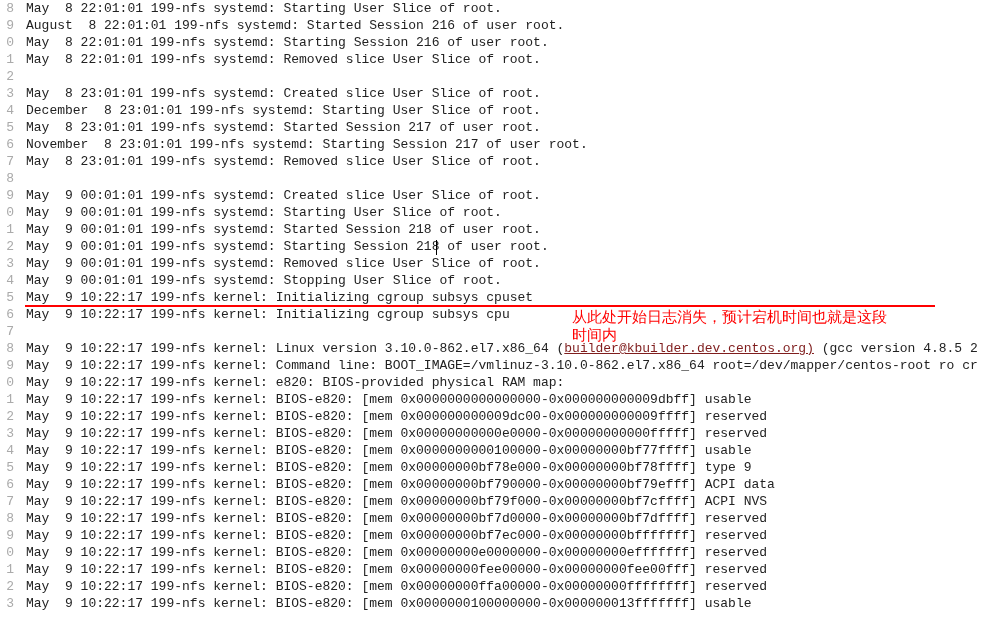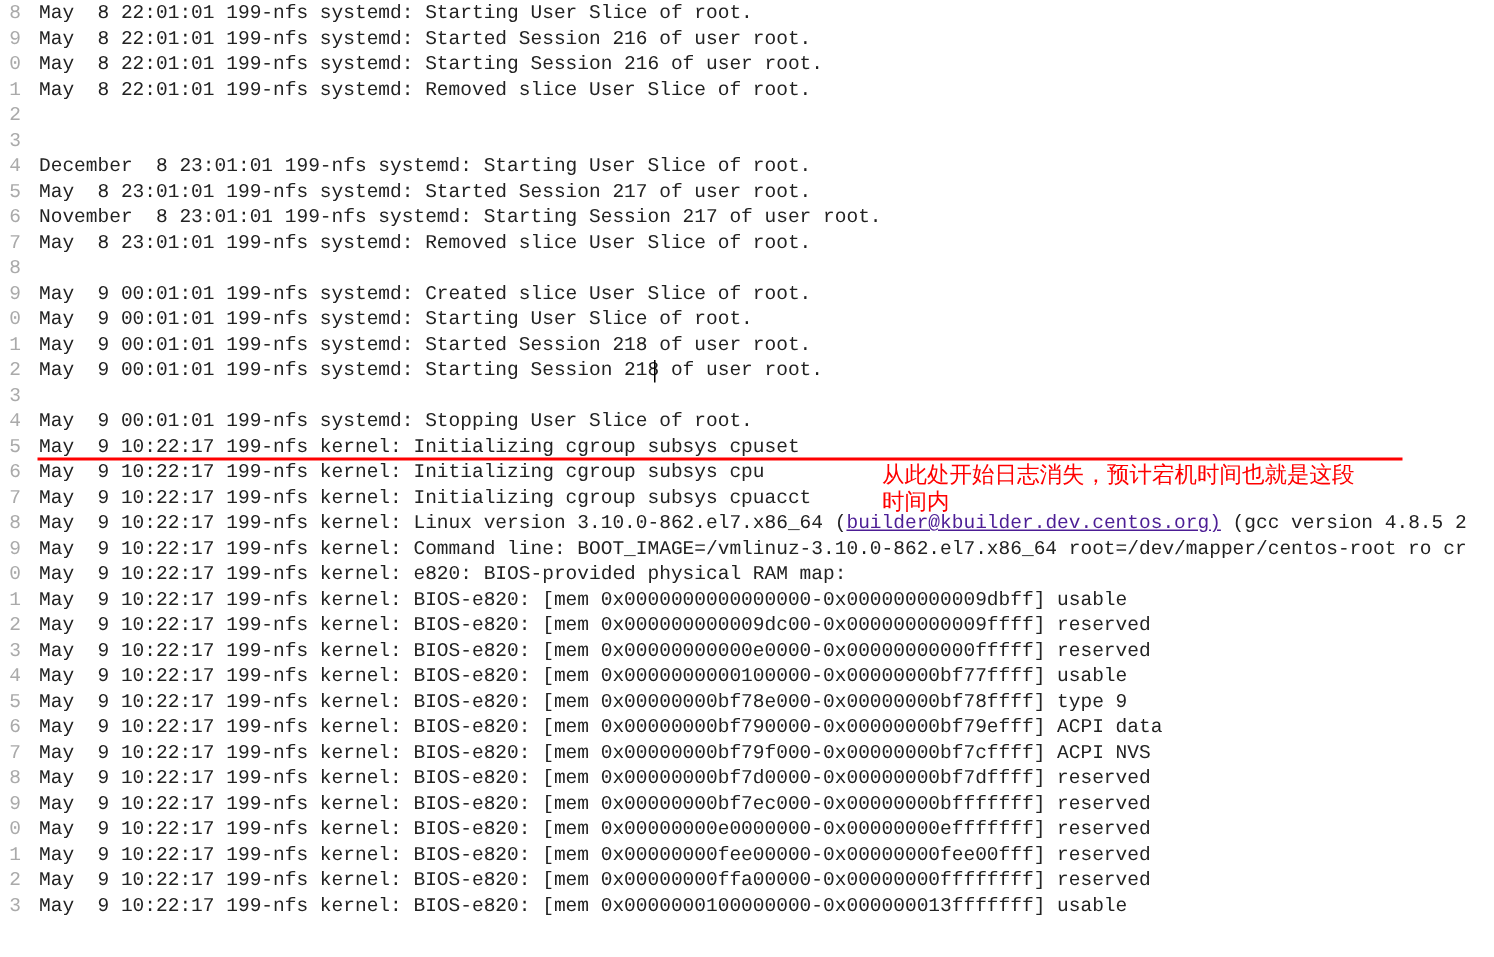--- a/index.html
+++ b/index.html
@@ -31,21 +31,21 @@
     padding-right: 12px;
     width: 14px;
     flex: 0 0 14px;
     user-select: none;
   }
   .content {
     color: #222;
     white-space: pre;
   }
   .content a {
-    color: #4c1d95;
+    color: #7f1d1d;
     text-decoration: underline;
   }
   .red-line {
     position: absolute;
     left: 25px;
     width: 910px;
     height: 2px;
     background: #ff0000;
     z-index: 5;
   }
@@ -70,35 +70,36 @@
 <body>
 
 <div class="editor">
   <div id="lines-container">
       <div class="line">
         <span class="gutter">8</span>
         <span class="content">May  8 22:01:01 199-nfs systemd: Starting User Slice of root.</span>
       </div>
       <div class="line">
         <span class="gutter">9</span>
-        <span class="content">May  8 22:01:01 199-nfs systemd: Started Session 216 of user root.</span>
+        <span class="content">August  8 22:01:01 199-nfs systemd: Started Session 216 of user root.</span>
       </div>
       <div class="line">
         <span class="gutter">0</span>
         <span class="content">May  8 22:01:01 199-nfs systemd: Starting Session 216 of user root.</span>
       </div>
       <div class="line">
         <span class="gutter">1</span>
         <span class="content">May  8 22:01:01 199-nfs systemd: Removed slice User Slice of root.</span>
       </div>
       <div class="line">
         <span class="gutter">2</span>
       </div>
       <div class="line">
         <span class="gutter">3</span>
+        <span class="content">May  8 23:01:01 199-nfs systemd: Created slice User Slice of root.</span>
       </div>
       <div class="line">
         <span class="gutter">4</span>
         <span class="content">December  8 23:01:01 199-nfs systemd: Starting User Slice of root.</span>
       </div>
       <div class="line">
         <span class="gutter">5</span>
         <span class="content">May  8 23:01:01 199-nfs systemd: Started Session 217 of user root.</span>
       </div>
       <div class="line">
@@ -123,36 +124,36 @@
       <div class="line">
         <span class="gutter">1</span>
         <span class="content">May  9 00:01:01 199-nfs systemd: Started Session 218 of user root.</span>
       </div>
       <div class="line">
         <span class="gutter">2</span>
         <span class="content">May  9 00:01:01 199-nfs systemd: Starting Session 218 of user root.</span>
       </div>
       <div class="line">
         <span class="gutter">3</span>
+        <span class="content">May  9 00:01:01 199-nfs systemd: Removed slice User Slice of root.</span>
       </div>
       <div class="line">
         <span class="gutter">4</span>
         <span class="content">May  9 00:01:01 199-nfs systemd: Stopping User Slice of root.</span>
       </div>
       <div class="line">
         <span class="gutter">5</span>
         <span class="content">May  9 10:22:17 199-nfs kernel: Initializing cgroup subsys cpuset</span>
       </div>
       <div class="line">
         <span class="gutter">6</span>
         <span class="content">May  9 10:22:17 199-nfs kernel: Initializing cgroup subsys cpu</span>
       </div>
       <div class="line">
         <span class="gutter">7</span>
-        <span class="content">May  9 10:22:17 199-nfs kernel: Initializing cgroup subsys cpuacct</span>
       </div>
       <div class="line">
         <span class="gutter">8</span>
         <span class="content">May  9 10:22:17 199-nfs kernel: Linux version 3.10.0-862.el7.x86_64 (<a href="#">builder@kbuilder.dev.centos.org)</a> (gcc version 4.8.5 2</span>
       </div>
       <div class="line">
         <span class="gutter">9</span>
         <span class="content">May  9 10:22:17 199-nfs kernel: Command line: BOOT_IMAGE=/vmlinuz-3.10.0-862.el7.x86_64 root=/dev/mapper/centos-root ro cr</span>
       </div>
       <div class="line">
@@ -208,18 +209,18 @@
         <span class="content">May  9 10:22:17 199-nfs kernel: BIOS-e820: [mem 0x00000000ffa00000-0x00000000ffffffff] reserved</span>
       </div>
       <div class="line">
         <span class="gutter">3</span>
         <span class="content">May  9 10:22:17 199-nfs kernel: BIOS-e820: [mem 0x0000000100000000-0x000000013fffffff] usable</span>
       </div>
     </div>
 
   <div class="red-line" id="red-line" style="top: 305px;"></div>
 
-  <div class="annotation" id="annotation" style="left: 588px; top: 308px;">
+  <div class="annotation" id="annotation" style="left: 572px; top: 308px;">
     <span>从此处开始日志消失，预计宕机时间也就是这段</span><br>
     <span>时间内</span>
   </div>
 <div class="caret" style="left: 436.4px; top: 240px;"></div>
   </div>
 
 </body></html>

